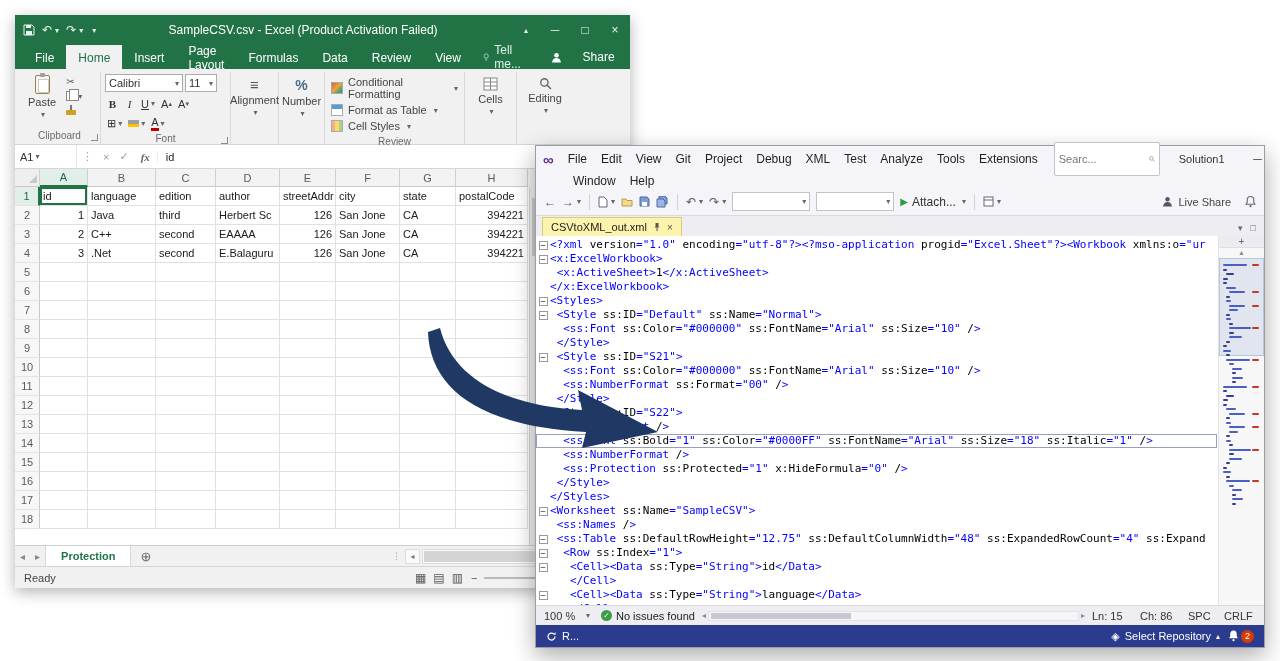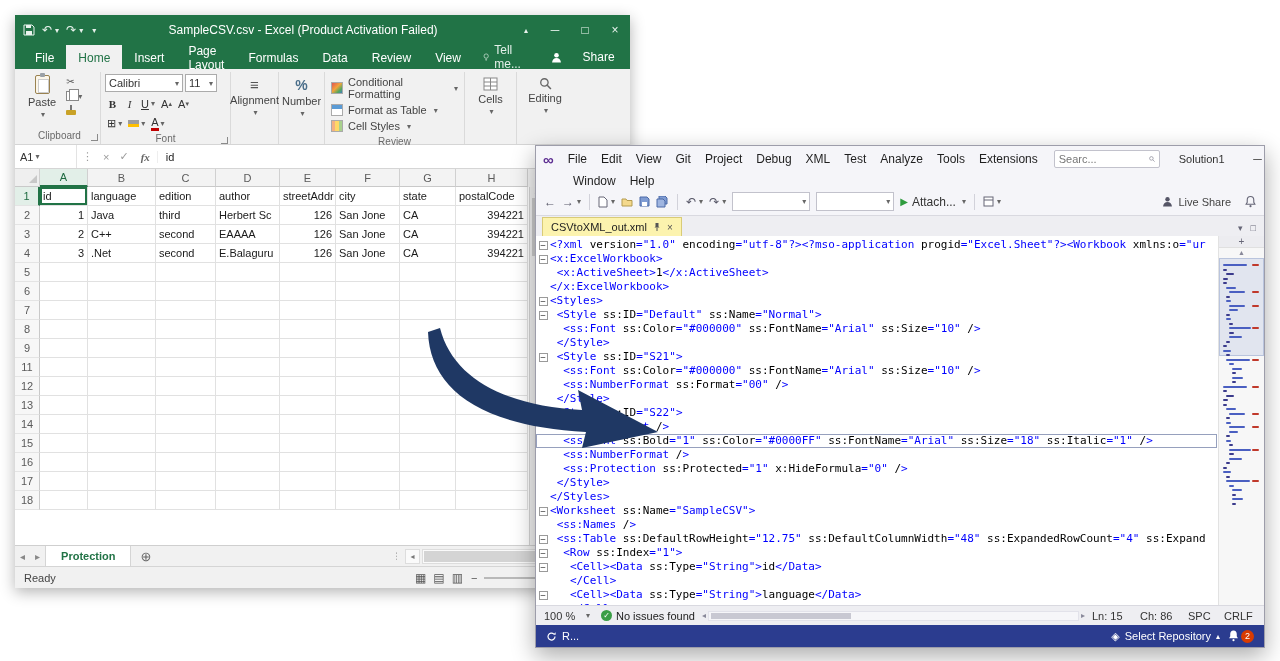--- a/index.html
+++ b/index.html
@@ -98,21 +98,21 @@
   .ztrack{flex:1;height:2px;background:#b9b9b9;position:relative}
   .zthumb{position:absolute;left:48%;top:-4px;width:3px;height:10px;background:#6a6a6a}
 
   
   #vs{position:absolute;left:535px;top:145px;width:730px;height:503px;z-index:20;display:flex;flex-direction:column;
       background:#f5f5f9;border:1px solid #9d9daa;box-shadow:0 8px 22px rgba(0,0,0,.33);font-size:12px;color:#1f1f1f}
   .vs-row1{height:26px;display:flex;align-items:center;padding-left:7px;flex:none}
   .vs-logo{color:#5c2d91;font-size:15px;font-weight:bold;margin-right:7px}
   .vs-menus{display:flex}
   .vs-menu{padding:2px 7px;font-size:12px;color:#1f1f1f}
-  .vs-search{width:106px;height:18px;border:1px solid #c2c2cc;background:#fff;border-radius:2px;display:flex;align-items:center;padding:0 4px;margin:0 9px;gap:10px}
+  .vs-search{width:106px;height:18px;border:1px solid #c2c2cc;background:#fff;border-radius:2px;display:flex;align-items:center;padding:16px 4px;margin:0 9px;gap:10px}
   .vs-search input{border:none;outline:none;width:80px;font-size:11px;color:#777;font-family:"Liberation Sans",sans-serif;background:transparent}
   .vs-solution{font-size:11px;color:#333;padding:0 10px}
   .vs-winbtns{display:flex;margin-left:6px;height:100%}
   .vs-winbtns>span{width:34px;height:100%;display:flex;align-items:center;justify-content:center;font-size:12px;color:#444}
   .vs-row2{height:16px;display:flex;padding-left:30px;flex:none}
   .vs-toolbar{height:28px;display:flex;align-items:center;padding:0 8px;gap:6px;border-bottom:1px solid #d9d9e0;color:#556;font-size:12px;flex:none}
   .tbi{display:flex;align-items:center;gap:1px;color:#556}
   .tb-sep{width:1px;height:16px;background:#d2d2da;margin:0 2px}
   .tb-combo{width:78px;height:19px;background:#fff;border:1px solid #c2c2cc;display:flex;align-items:center;justify-content:flex-end;padding:0 3px}
   .tb-attach{display:flex;align-items:center;gap:4px;color:#333;font-size:12px}
@@ -457,20 +457,31 @@
           <div class="cell" style="width: 68px;"></div>
           <div class="cell" style="width: 60px;"></div>
           <div class="cell" style="width: 64px;"></div>
           <div class="cell" style="width: 56px;"></div>
           <div class="cell" style="width: 64px;"></div>
           <div class="cell" style="width: 56px;"></div>
           <div class="cell" style="width: 72px;"></div>
         </div>
         <div class="grow">
           <div class="rn">9</div>
+          <div class="cell" style="width: 48px;"></div>
+          <div class="cell" style="width: 68px;"></div>
+          <div class="cell" style="width: 60px;"></div>
+          <div class="cell" style="width: 64px;"></div>
+          <div class="cell" style="width: 56px;"></div>
+          <div class="cell" style="width: 64px;"></div>
+          <div class="cell" style="width: 56px;"></div>
+          <div class="cell" style="width: 72px;"></div>
+        </div>
+        <div class="grow">
+          <div class="rn">10</div>
           <div class="cell" style="width: 48px;"></div>
           <div class="cell" style="width: 68px;"></div>
           <div class="cell" style="width: 60px;"></div>
           <div class="cell" style="width: 64px;"></div>
           <div class="cell" style="width: 56px;"></div>
           <div class="cell" style="width: 64px;"></div>
           <div class="cell" style="width: 56px;"></div>
           <div class="cell" style="width: 72px;"></div>
         </div>
         <div class="grow">

